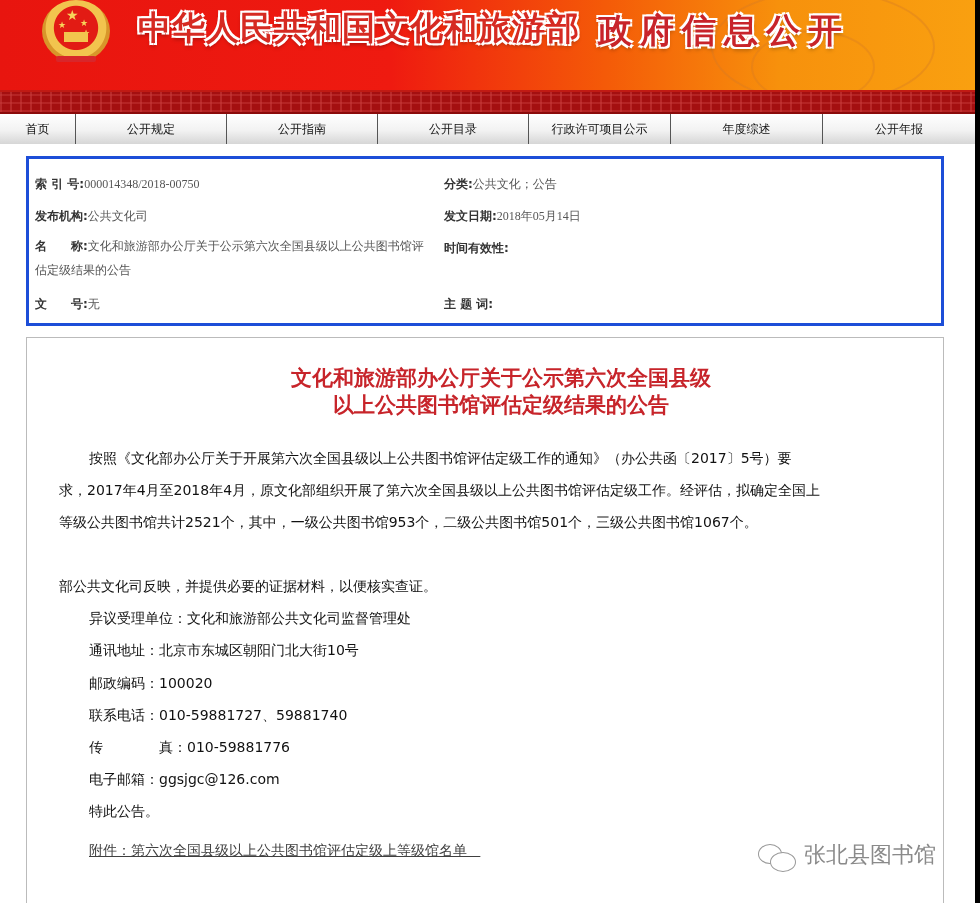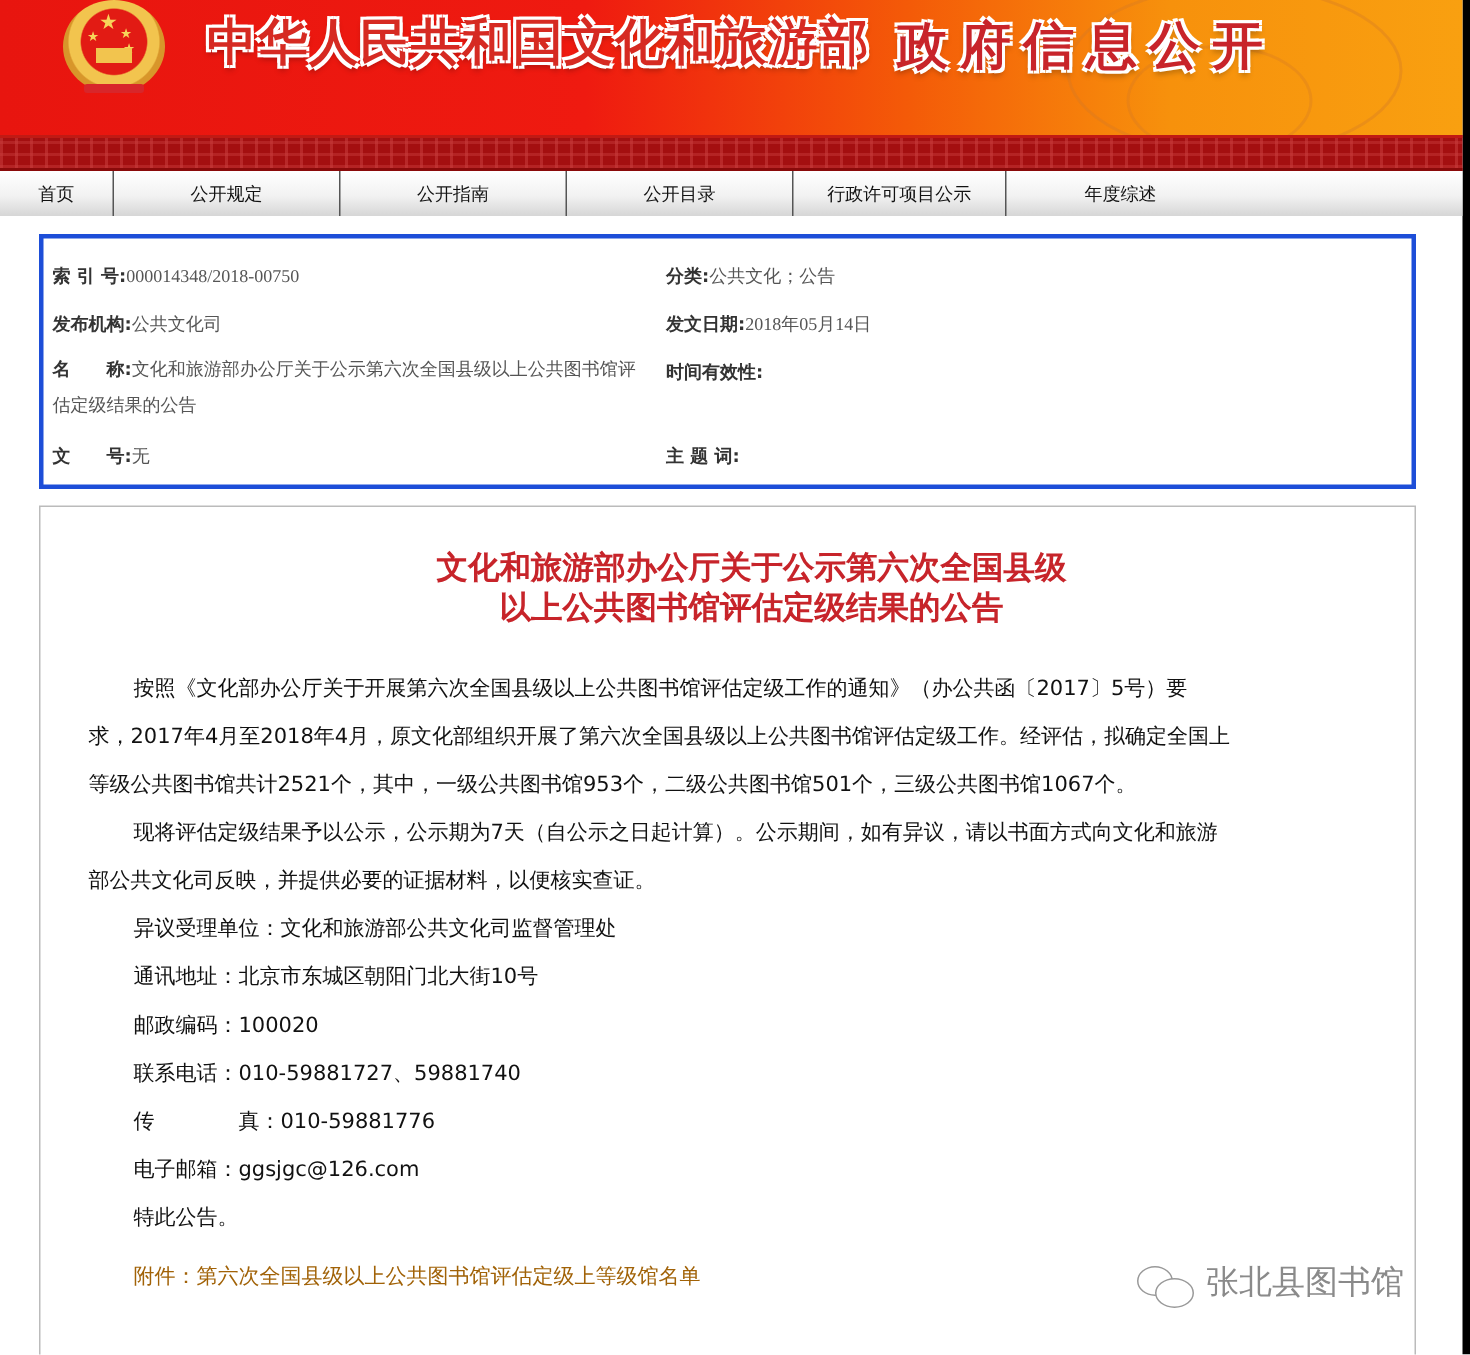--- a/index.html
+++ b/index.html
@@ -43,21 +43,21 @@
   .meta-row { position:absolute; }
   .meta .lbl { font-weight:bold; color:#333; }
   .meta .val { color:#555; }
   .meta .num { font-family:"Liberation Serif", serif; font-size:12px; color:#555; }
 
   
   .article { position:absolute; left:26px; top:337px; width:918px; height:580px; border:1px solid #bbb; box-sizing:border-box; }
   .art-title { position:absolute; left:16px; width:916px; text-align:center; color:#c7242a; font-weight:bold;
                font-size:21px; line-height:28px; }
   .line { position:absolute; font-size:14px; color:#111; white-space:nowrap;margin-top:24px; }
-  .attach { position:absolute; left:62px; top:504px; font-size:14px; color:#a16207; 
+  .attach { position:absolute; left:62px; top:504px; font-size:14px; color:#404040; text-decoration:underline;
             white-space:pre; cursor:pointer; }
 
   .watermark { position:absolute; left:758px; top:840px; display:flex; align-items:flex-end; color:#8a8a8a; font-size:22px;
                text-shadow:0 0 2px #fff; }
   .wechat { width:40px; height:26px; position:relative; margin-right:6px; }
   .wechat .b1 { position:absolute; left:0; top:0; width:22px; height:18px; border:1px solid #999; border-radius:50%; }
   .wechat .b2 { position:absolute; left:12px; top:8px; width:24px; height:18px; border:1px solid #999; border-radius:50%; background:#fff; }
 </style>
 </head>
 <body>
@@ -80,20 +80,21 @@
 </div>
 <div class="fret"></div>
 
 <div class="nav">
   <div class="nav-item" style="width:76px">首页</div>
   <div class="nav-item" style="width:151px">公开规定</div>
   <div class="nav-item" style="width:151px">公开指南</div>
   <div class="nav-item" style="width:151px">公开目录</div>
   <div class="nav-item" style="width:142px">行政许可项目公示</div>
   <div class="nav-item" style="width:152px">年度综述</div>
+  <div class="nav-item" style="width:152px">公开年报</div>
 </div>
 
 <div class="meta">
   <div class="meta-row" style="left:6px;top:17px;">
     <span class="lbl">索 引 号:</span><span class="num">000014348/2018-00750</span>
   </div>
   <div class="meta-row" style="left:415px;top:17px;">
     <span class="lbl">分类:</span><span class="val">公共文化；公告</span>
   </div>
   <div class="meta-row" style="left:6px;top:49px;">
@@ -118,21 +119,20 @@
 </div>
 
 <div class="article">
   <div class="art-title" style="top:26px;">文化和旅游部办公厅关于公示第六次全国县级</div>
   <div class="art-title" style="top:53px;">以上公共图书馆评估定级结果的公告</div>
 
   <div class="line" style="left:62px;top:88px;">按照《文化部办公厅关于开展第六次全国县级以上公共图书馆评估定级工作的通知》（办公共函〔2017〕5号）要</div>
   <div class="line" style="left:32px;top:120px;">求，2017年4月至2018年4月，原文化部组织开展了第六次全国县级以上公共图书馆评估定级工作。经评估，拟确定全国上</div>
   <div class="line" style="left:32px;top:152px;">等级公共图书馆共计2521个，其中，一级公共图书馆953个，二级公共图书馆501个，三级公共图书馆1067个。</div>
 
-  <div class="line" style="left:62px;top:184px;">现将评估定级结果予以公示，公示期为7天（自公示之日起计算）。公示期间，如有异议，请以书面方式向文化和旅游</div>
   <div class="line" style="left:32px;top:216px;">部公共文化司反映，并提供必要的证据材料，以便核实查证。</div>
 
   <div class="line" style="left:62px;top:248px;">异议受理单位：文化和旅游部公共文化司监督管理处</div>
   <div class="line" style="left:62px;top:280px;">通讯地址：北京市东城区朝阳门北大街10号</div>
   <div class="line" style="left:62px;top:313px;">邮政编码：100020</div>
   <div class="line" style="left:62px;top:345px;">联系电话：010-59881727、59881740</div>
   <div class="line" style="left:62px;top:377px;">
     <span>传</span><span style="display:inline-block;width:56px;"></span><span>真：010-59881776</span>
   </div>
   <div class="line" style="left:62px;top:409px;">电子邮箱：ggsjgc@126.com</div>

